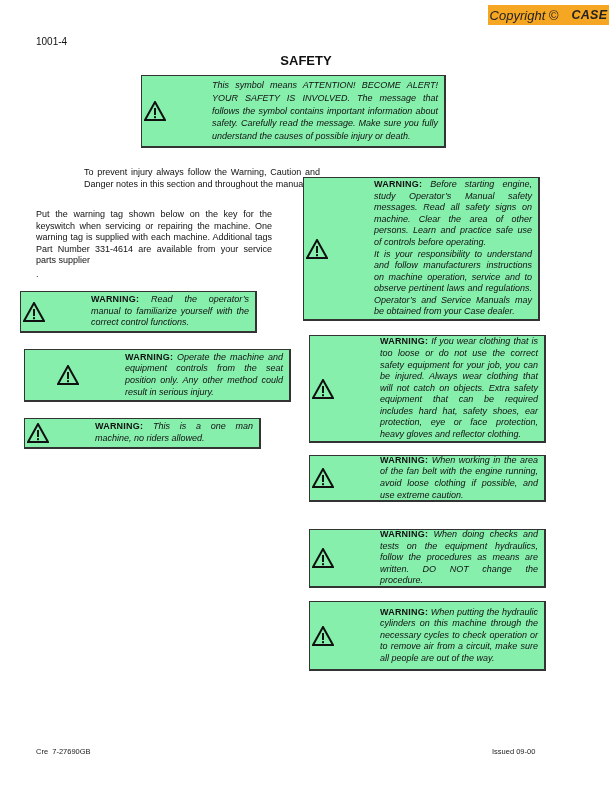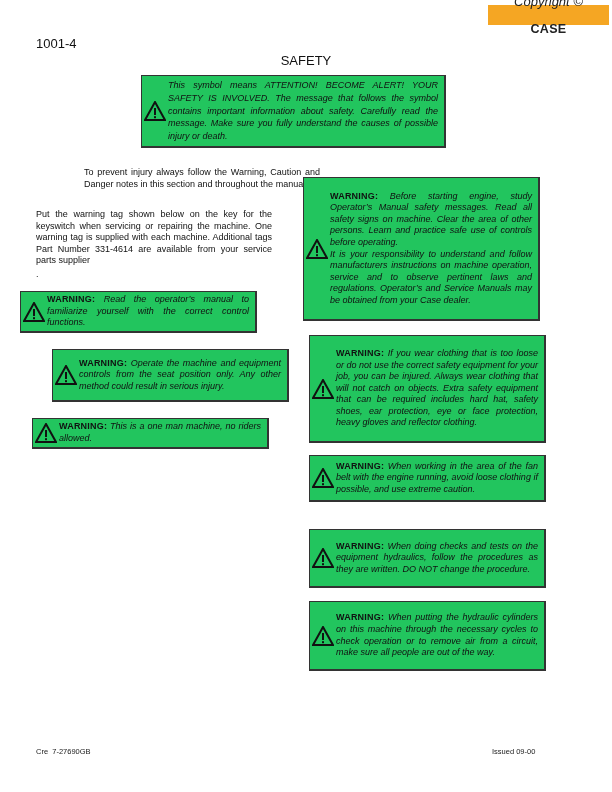--- a/index.html
+++ b/index.html
@@ -1,27 +1,27 @@
 <!DOCTYPE html>
 <html><head>
 <meta charset="utf-8">
 <style>
   html, body { margin:0; padding:0; background:#ffffff; }
   body { width:612px; height:792px; position:relative; overflow:hidden;
          font-family:"Liberation Sans", sans-serif; color:#111; }
   .copyright { position:absolute; left:488px; top:5px; width:121px; height:20px;
                background:#f5a623; color:#222; font-size:13px; display:flex;
-               align-items:center; justify-content:center; gap:13px;flex-direction:column; }
+               align-items:center; justify-content:center; gap:13px; }
   .copyright .txt { font-style:italic; }
-  .copyright .brand { font-weight:bold; font-size:12.5px; letter-spacing:0.3px; }
-  .pageno { position:absolute; left:36px; top:36px; font-size:13px; }
+  .copyright .brand { font-weight:bold; font-style:italic; font-size:12.5px; letter-spacing:0.3px; }
+  .pageno { position:absolute; left:36px; top:36px; font-size:10px; }
   .title { position:absolute; left:0; width:612px; top:53px; text-align:center;
-           font-weight:normal; font-size:13px; }
+           font-weight:bold; font-size:13px; }
   .box { position:absolute; border:1px solid #333; border-right-width:2px; border-bottom-width:2px;
-         background:#22c55e; display:flex; align-items:center; }
+         background:#86efac; display:flex; align-items:center;gap:44px; }
   .box .ico { flex:0 0 auto; width:26px; display:flex; justify-content:center; align-items:center; }
   .box .txt { flex:1 1 auto; font-size:9px; line-height:11.6px; text-align:justify;
               padding-right:6px; }
   .box .txt b { font-weight:bold; font-style:normal; letter-spacing:0.2px; }
   .box .txt i { font-style:italic; }
   .para { position:absolute; left:36px; width:236px; font-size:9px; line-height:11.6px;
           text-align:justify; }
   .footer { position:absolute; top:747px; font-size:7.5px; color:#222; }
 </style>
 </head>
@@ -53,32 +53,32 @@
   <span class="ico">
     <svg width="22" height="20" viewBox="0 0 22 20">
         <path d="M11 1 L21 19 L1 19 Z" fill="none" stroke="#111" stroke-width="2"></path>
         <rect x="10" y="7" width="2" height="7" fill="#111"></rect>
         <rect x="10" y="15.2" width="2" height="2" fill="#111"></rect>
       </svg>
   </span>
   <div class="txt"><b>WARNING:</b> <i>Read the operator’s manual to familiarize yourself with the correct control functions.</i></div>
 </div>
 
-<div class="box" style="left:52px; top:349px; width:234px; height:50px;">
+<div class="box" style="left:24px; top:349px; width:234px; height:50px;padding-left:30px;">
   <span class="ico">
     <svg width="22" height="20" viewBox="0 0 22 20">
         <path d="M11 1 L21 19 L1 19 Z" fill="none" stroke="#111" stroke-width="2"></path>
         <rect x="10" y="7" width="2" height="7" fill="#111"></rect>
         <rect x="10" y="15.2" width="2" height="2" fill="#111"></rect>
       </svg>
   </span>
   <div class="txt"><b>WARNING:</b> <i>Operate the machine and equipment controls from the seat position only. Any other method could result in serious injury.</i></div>
 </div>
 
-<div class="box" style="left:32px; top:418px; width:234px; height:28px;">
+<div class="box" style="left:24px; top:418px; width:234px; height:28px;">
   <span class="ico">
     <svg width="22" height="20" viewBox="0 0 22 20">
         <path d="M11 1 L21 19 L1 19 Z" fill="none" stroke="#111" stroke-width="2"></path>
         <rect x="10" y="7" width="2" height="7" fill="#111"></rect>
         <rect x="10" y="15.2" width="2" height="2" fill="#111"></rect>
       </svg>
   </span>
   <div class="txt"><b>WARNING:</b> <i>This is a one man machine, no riders allowed.</i></div>
 </div>
 
@@ -116,21 +116,21 @@
 </div>
 
 <div class="box" style="left:309px; top:529px; width:234px; height:56px;">
   <span class="ico">
     <svg width="22" height="20" viewBox="0 0 22 20">
         <path d="M11 1 L21 19 L1 19 Z" fill="none" stroke="#111" stroke-width="2"></path>
         <rect x="10" y="7" width="2" height="7" fill="#111"></rect>
         <rect x="10" y="15.2" width="2" height="2" fill="#111"></rect>
       </svg>
   </span>
-  <div class="txt"><b>WARNING:</b> <i>When doing checks and tests on the equipment hydraulics, follow the procedures as they are written. DO NOT change the procedure.</i></div>
+  <div class="txt"><b>WARNING:</b> <i>When doing checks and tests on the equipment hydraulics, follow the procedures as means are written. DO NOT change the procedure.</i></div>
 </div>
 
 <div class="box" style="left:309px; top:601px; width:234px; height:67px;">
   <span class="ico">
     <svg width="22" height="20" viewBox="0 0 22 20">
         <path d="M11 1 L21 19 L1 19 Z" fill="none" stroke="#111" stroke-width="2"></path>
         <rect x="10" y="7" width="2" height="7" fill="#111"></rect>
         <rect x="10" y="15.2" width="2" height="2" fill="#111"></rect>
       </svg>
   </span>

